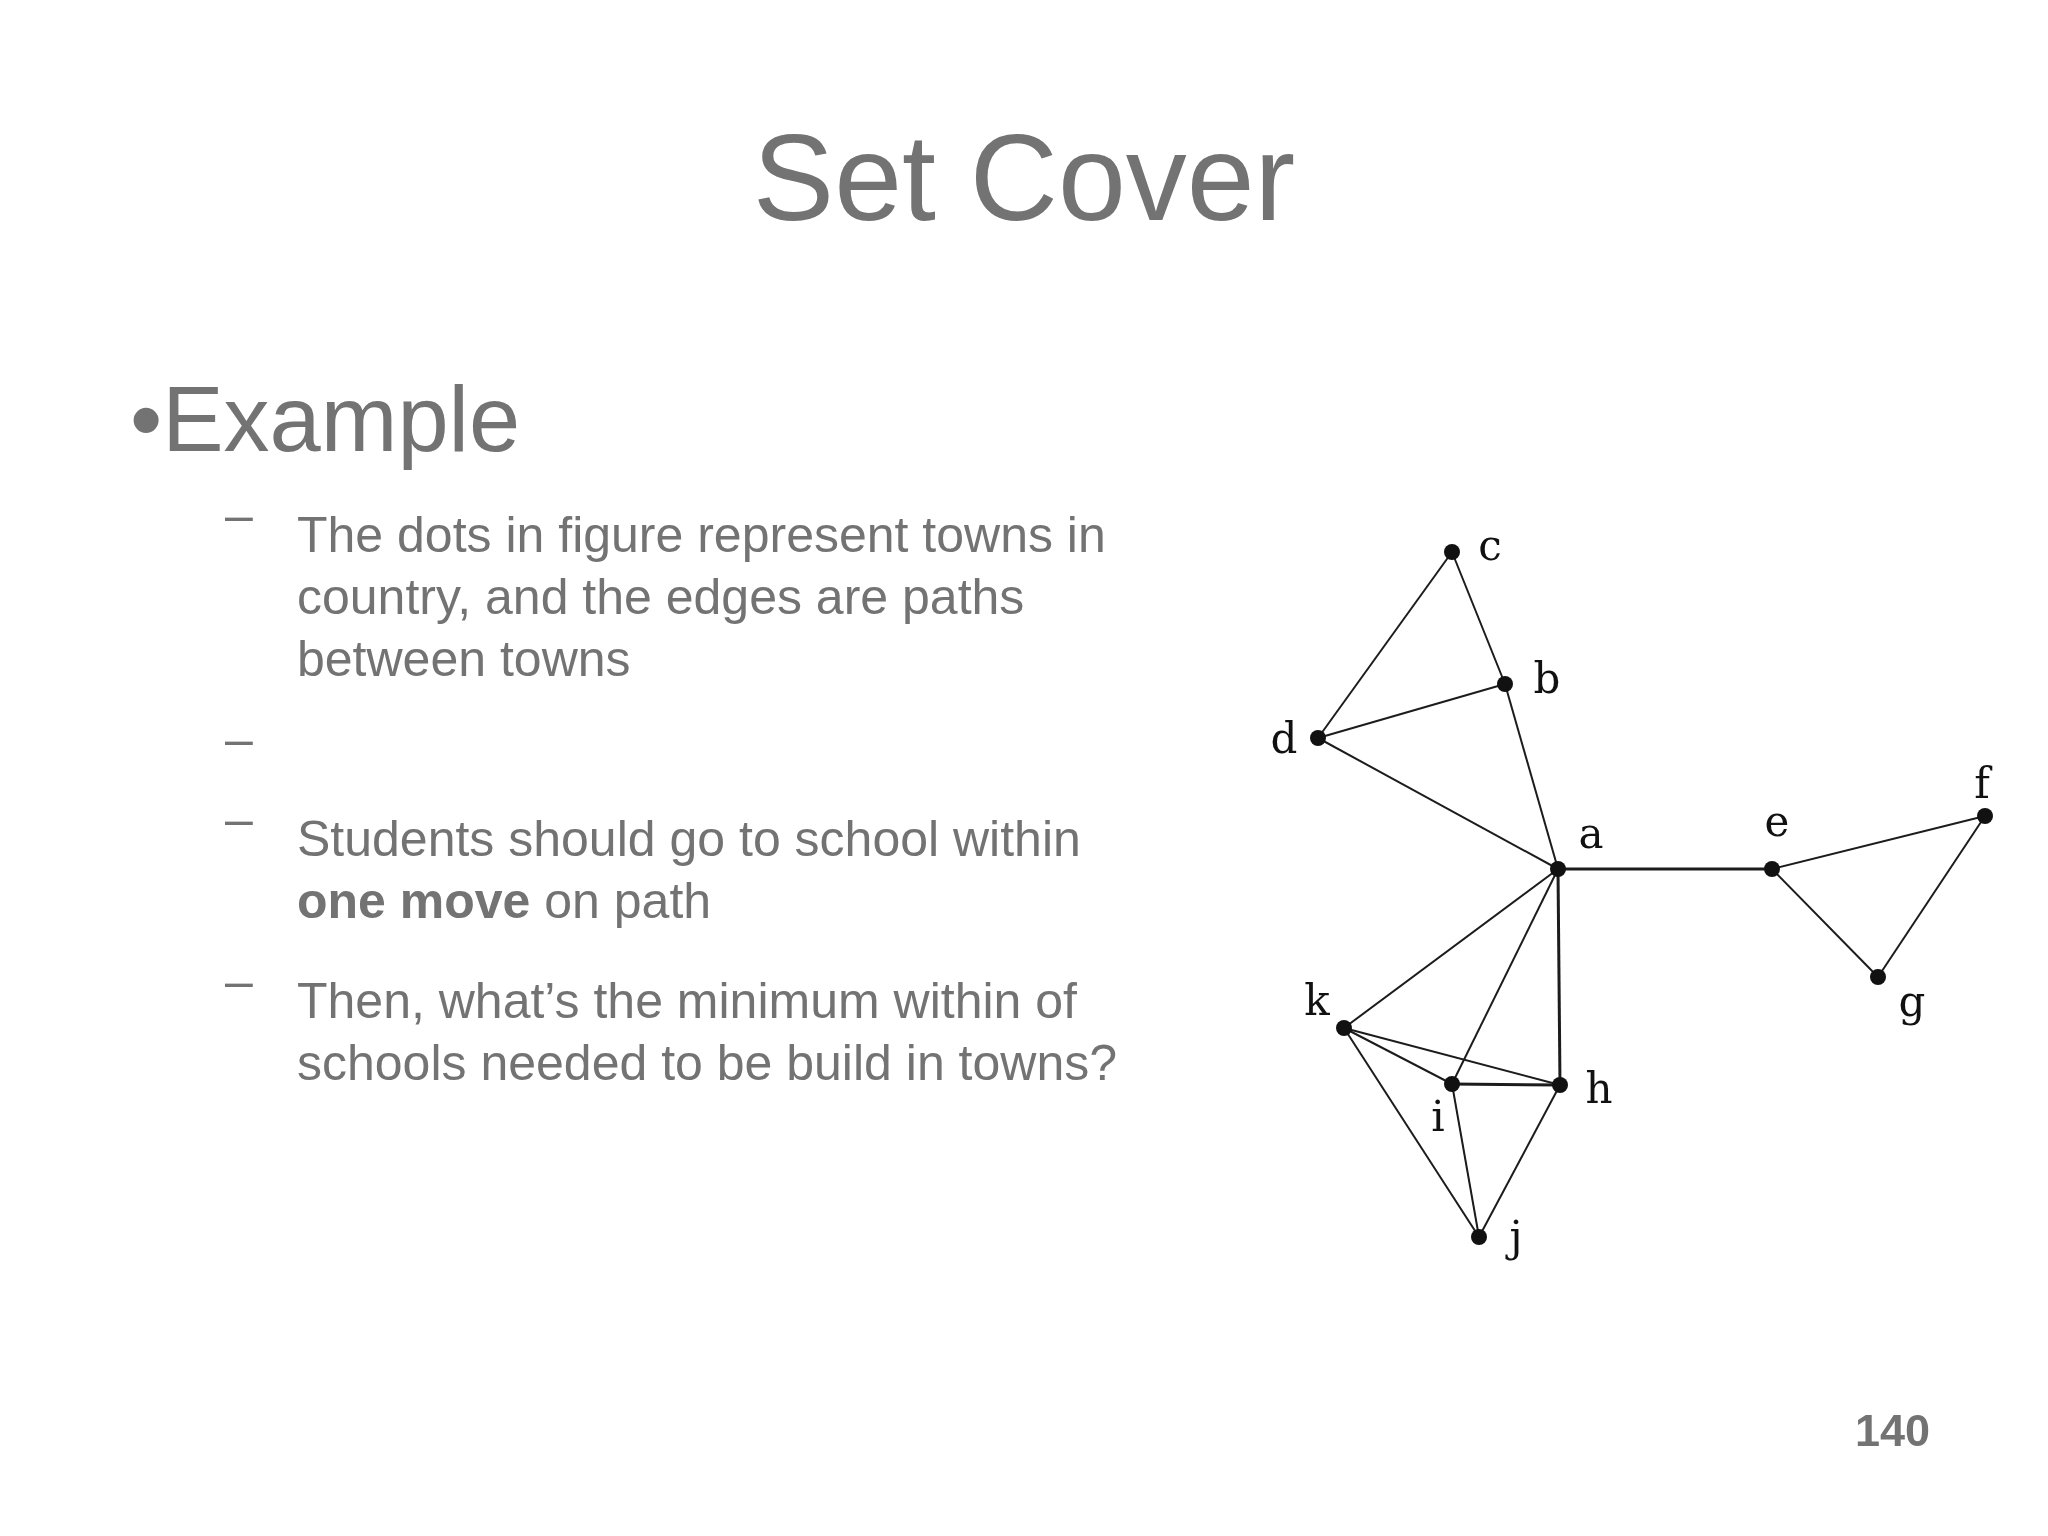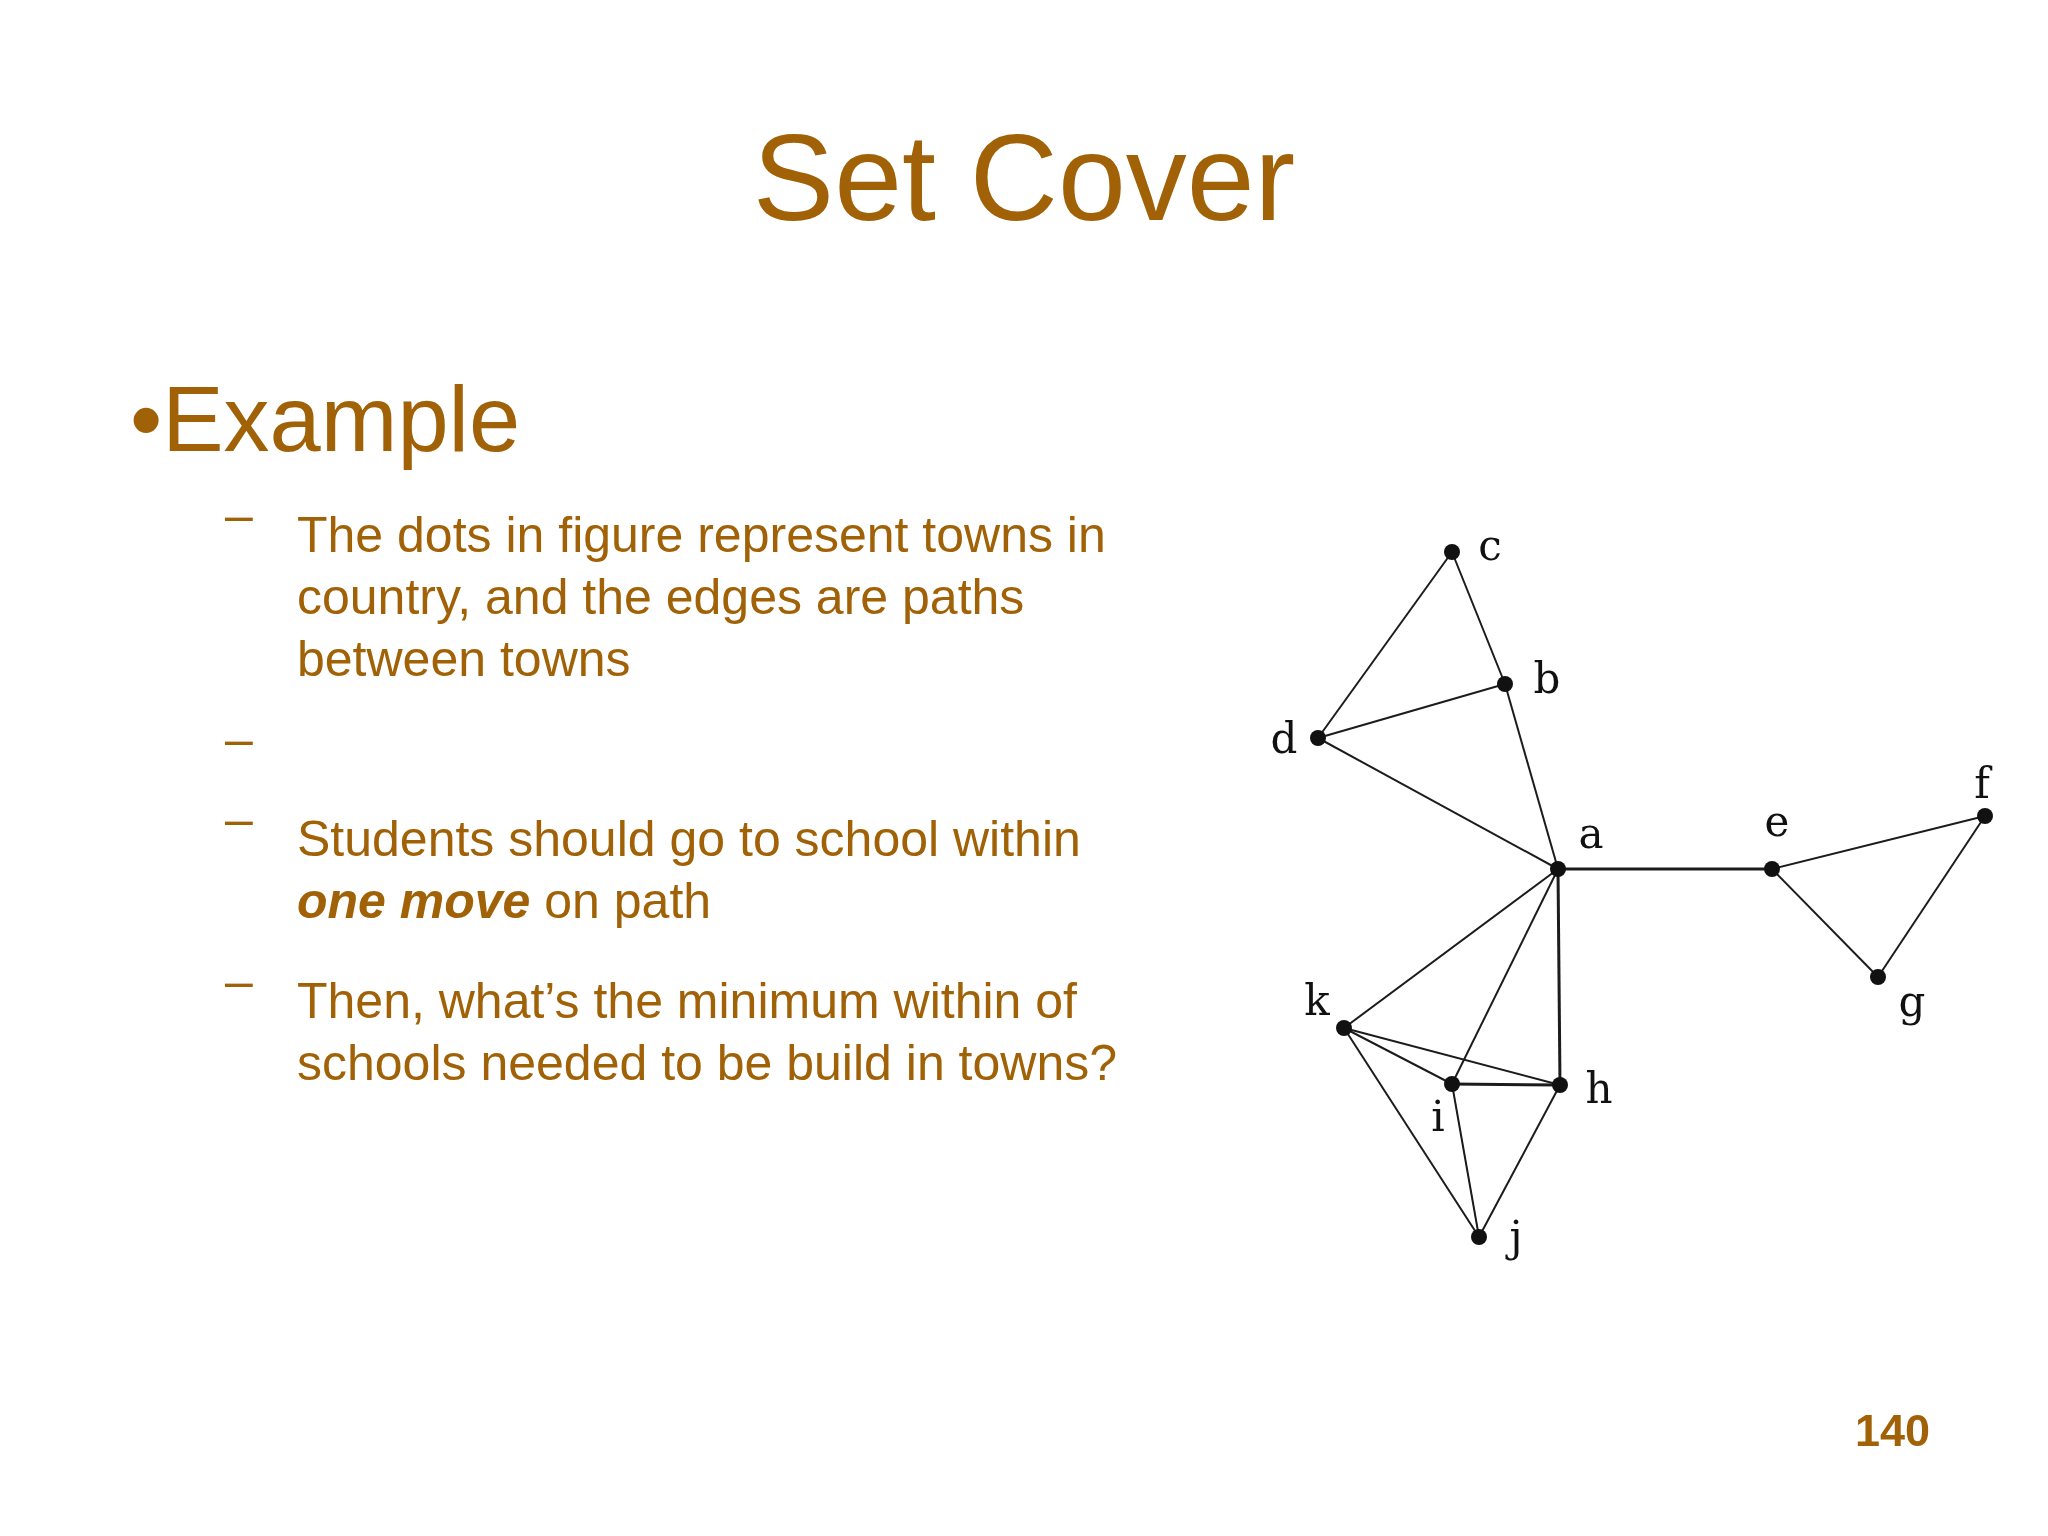--- a/index.html
+++ b/index.html
@@ -38,21 +38,21 @@
   }
   .sub {
     display: flex;
     align-items: flex-start;
     margin-bottom: 18px;
     font-size: 50px;
     line-height: 62px;
   }
   .sub .dash { flex: 0 0 72px; width: 72px; }
   .sub .lines { white-space: nowrap; margin-top: 20px; }
-  .seg-b { font-weight: bold; font-style: italic; }
+  .seg-b { font-weight: bold; }
   .graph {
     position: absolute;
     left: 0;
     top: 0;
     width: 2048px;
     height: 1536px;
   }
   .node-label {
     font-family: "DejaVu Serif", "Liberation Serif", serif;
     font-size: 42px;
@@ -63,21 +63,21 @@
     top: 1408px;
     right: 118px;
     font-size: 45px;
     line-height: 1;
     font-weight: bold;
   }
 </style>
 </head>
 <body>
 
-<div class="slide" style="background: rgb(255, 255, 255); color: #a16207;">
+<div class="slide" style="background: rgb(255, 255, 255); color: #737373;">
 
   <div class="title">Set Cover</div>
 
   <div class="bullet-row">
     <span class="bullet-marker">•</span><span class="bullet-label">Example</span>
   </div>
 
   <div class="subs" id="subs">
       <div class="sub">
         <span class="dash">–</span>

